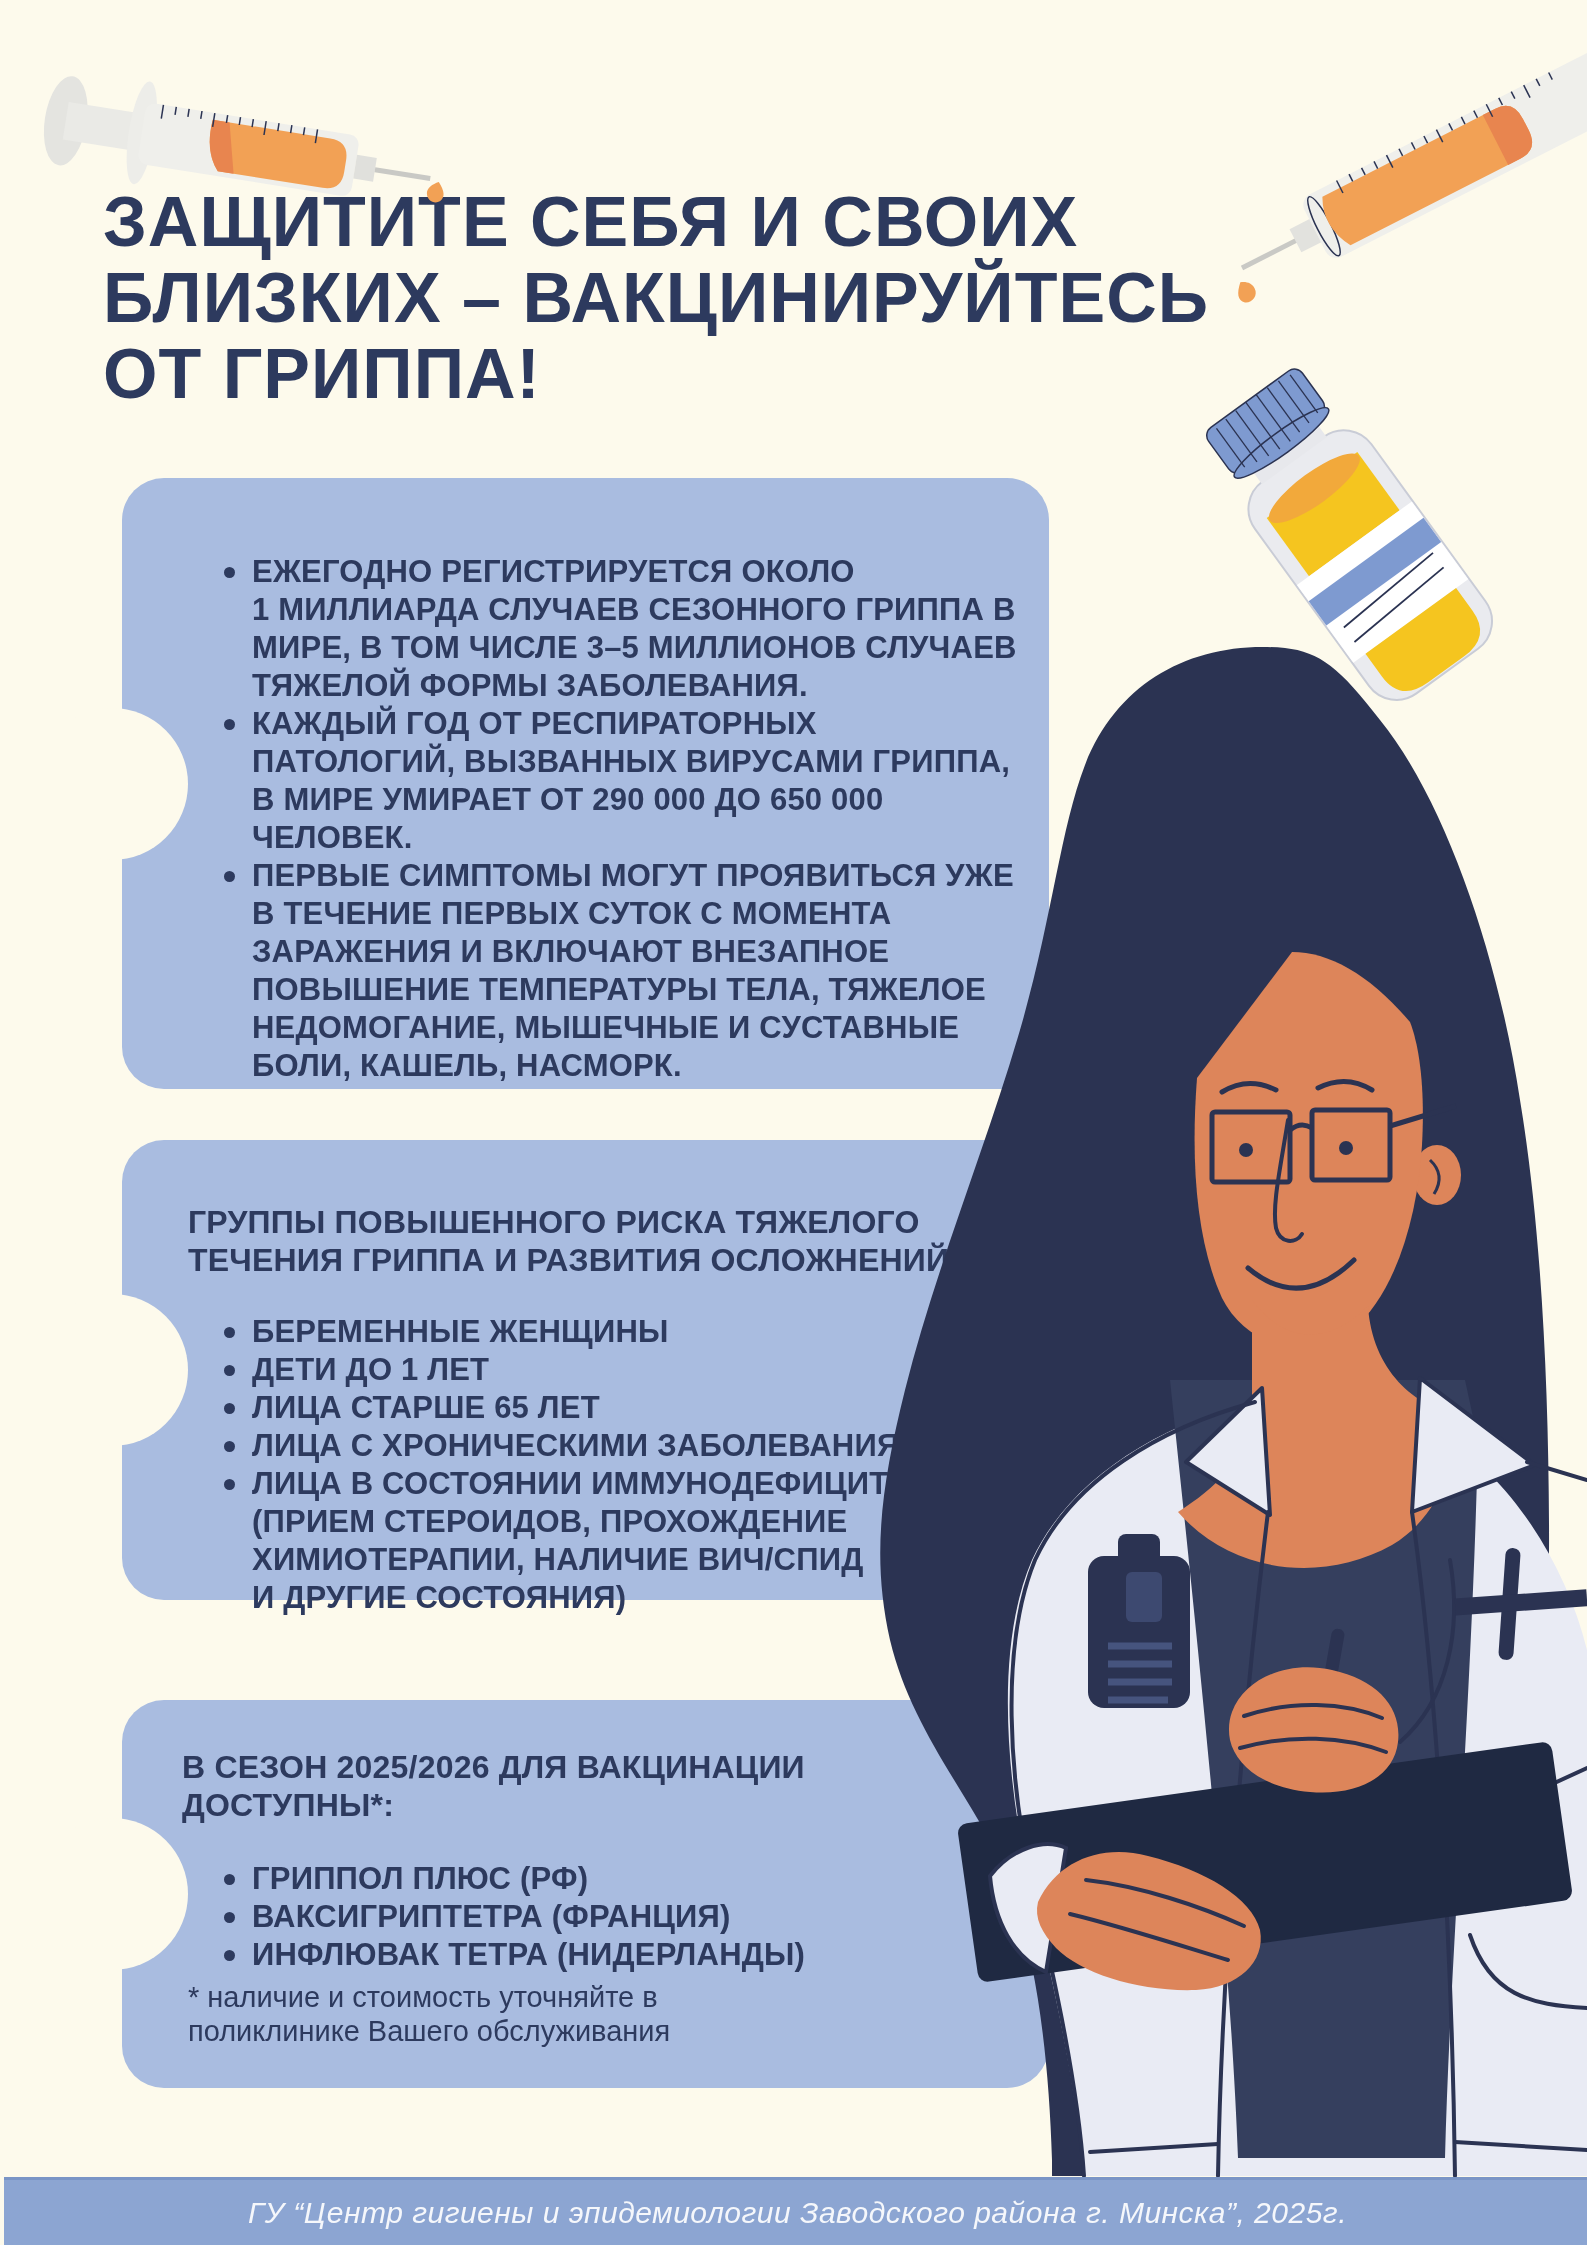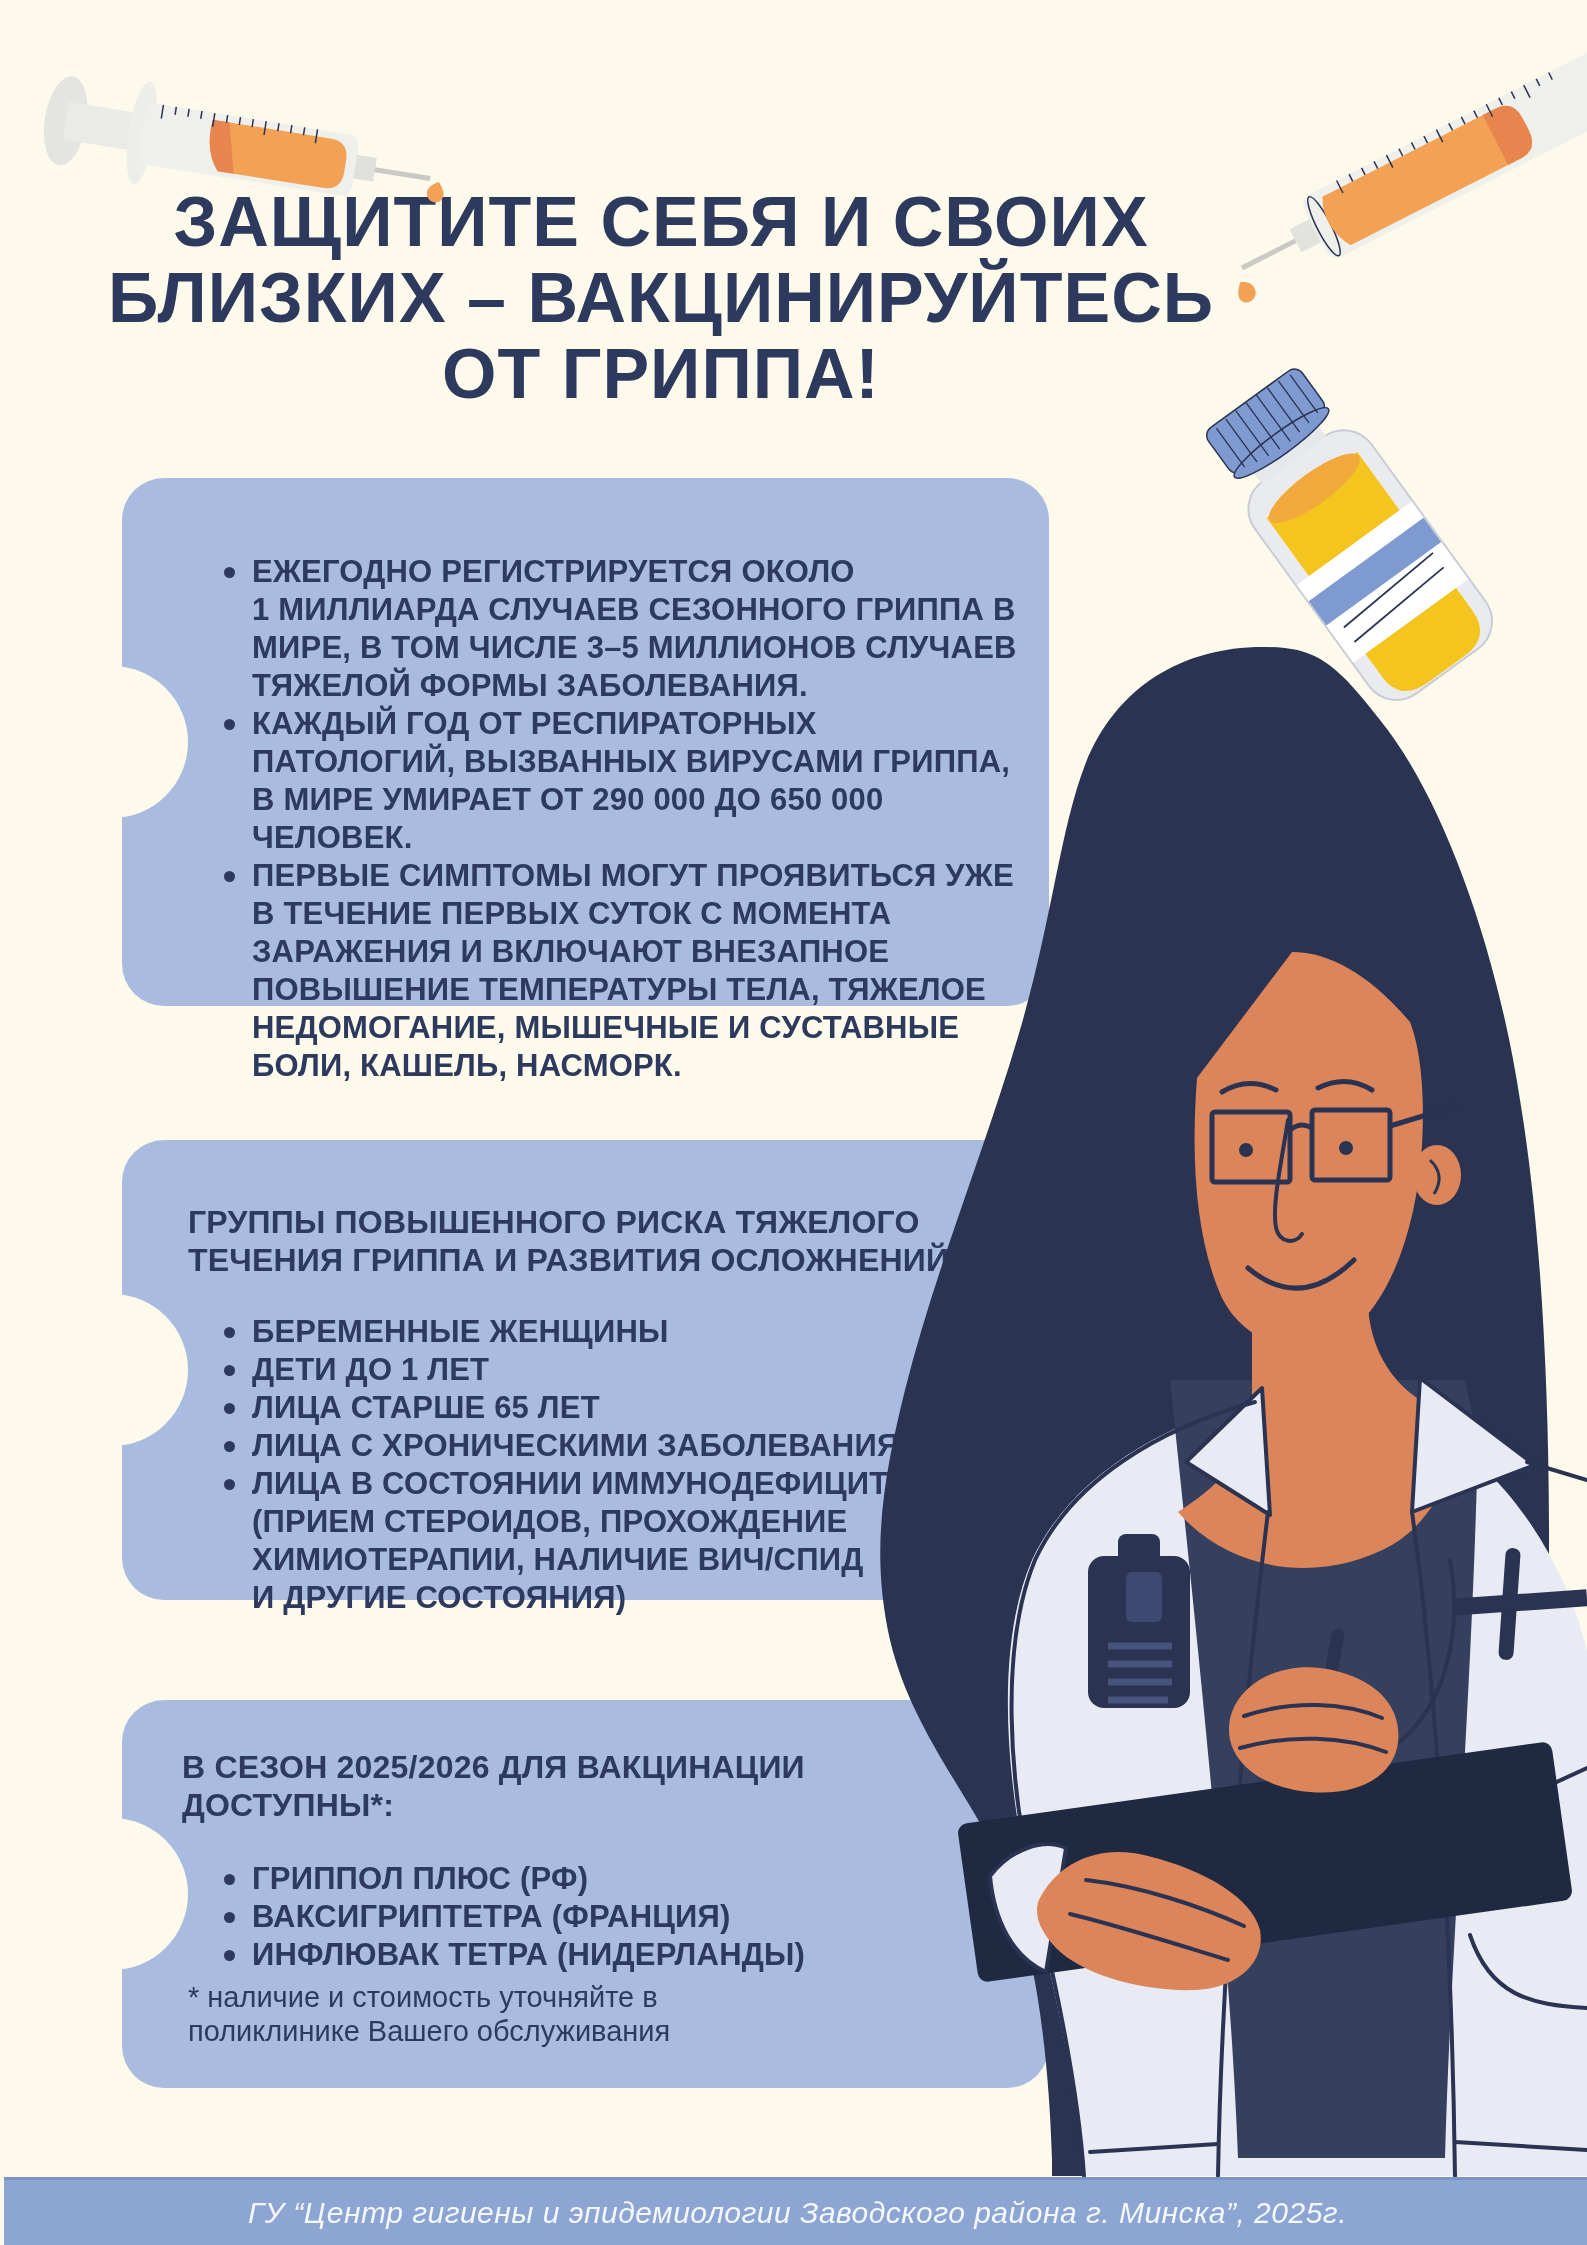--- a/index.html
+++ b/index.html
@@ -1,28 +1,28 @@
 <!DOCTYPE html>
 <html lang="ru"><head>
 <meta charset="utf-8">
 <style>
   html,body{margin:0;padding:0;}
   body{width:1587px;height:2245px;font-family:"Liberation Sans",sans-serif;}
   .page{position:relative;width:1587px;height:2245px;background:#FDFAEC;overflow:hidden;}
 
   
-  .title{position:absolute;left:81px;top:184px;width:1160px;z-index:2;
-         color:#2D3A5E;font-weight:800;font-size:70px;line-height:76px;letter-spacing:1px;text-align:center;}
+  .title{position:absolute;left:103px;top:184px;width:1160px;z-index:2;
+         color:#2D3A5E;font-weight:800;font-size:70px;line-height:76px;letter-spacing:1px;}
 
   
   .panel{position:absolute;left:122px;width:927px;background:#A9BCE0;border-radius:42px;z-index:2;
          color:#2D3A5E;}
   .panel .notch{position:absolute;left:-86px;top:50%;margin-top:-76px;width:152px;height:152px;
          background:#FDFAEC;border-radius:50%;}
-  .panel-facts{top:478px;height:528px;}
+  .panel-facts{top:478px;height:611px;}
   .panel-risk{top:1140px;height:460px;}
   .panel-vaccines{top:1700px;height:388px;}
 
   .panel ul{list-style:none;margin:0;padding:0;}
   .panel li{position:relative;padding-left:30px;font-weight:bold;font-size:31px;line-height:38px;letter-spacing:0.2px;}
   .panel li::before{content:"";position:absolute;left:2px;top:14px;width:11px;height:11px;border-radius:50%;background:#2D3A5E;}
 
   .panel-facts ul{margin:75px 25px 0 100px;}
 
   .panel-heading{font-weight:bold;font-size:32px;line-height:38px;letter-spacing:0.2px;}

